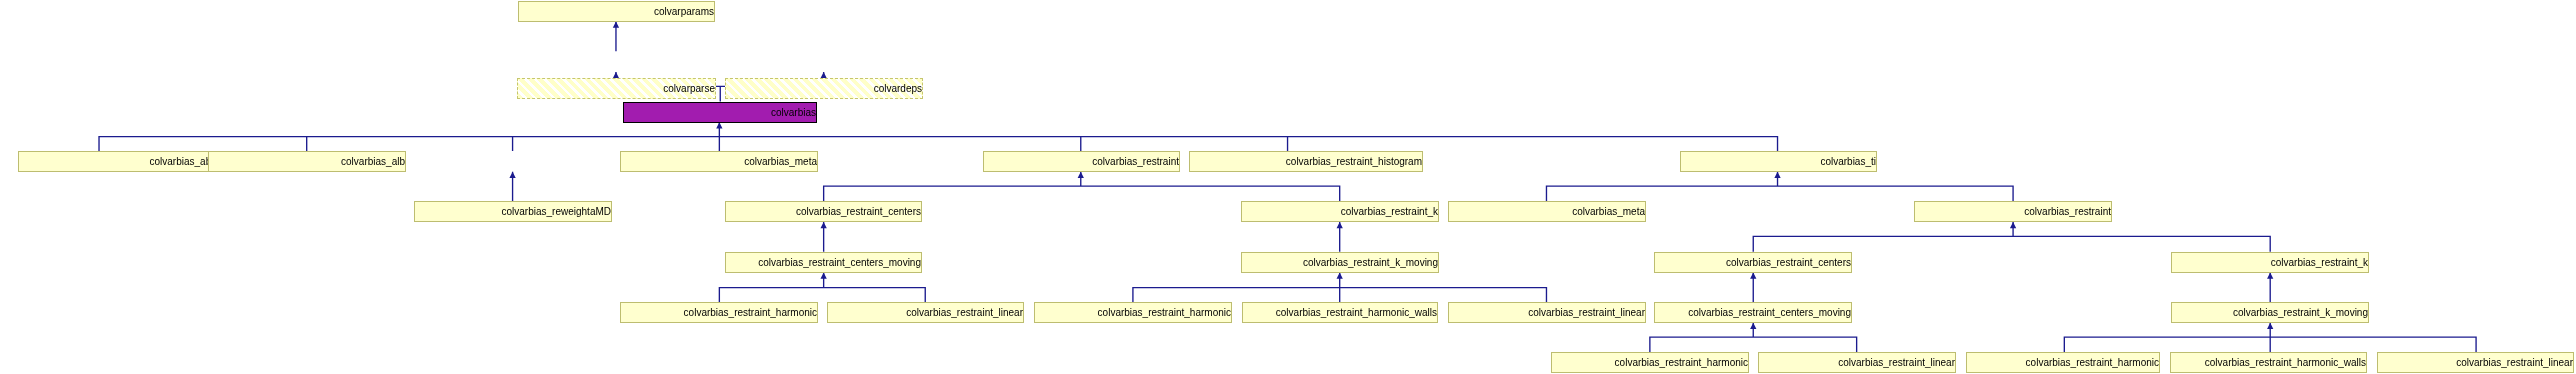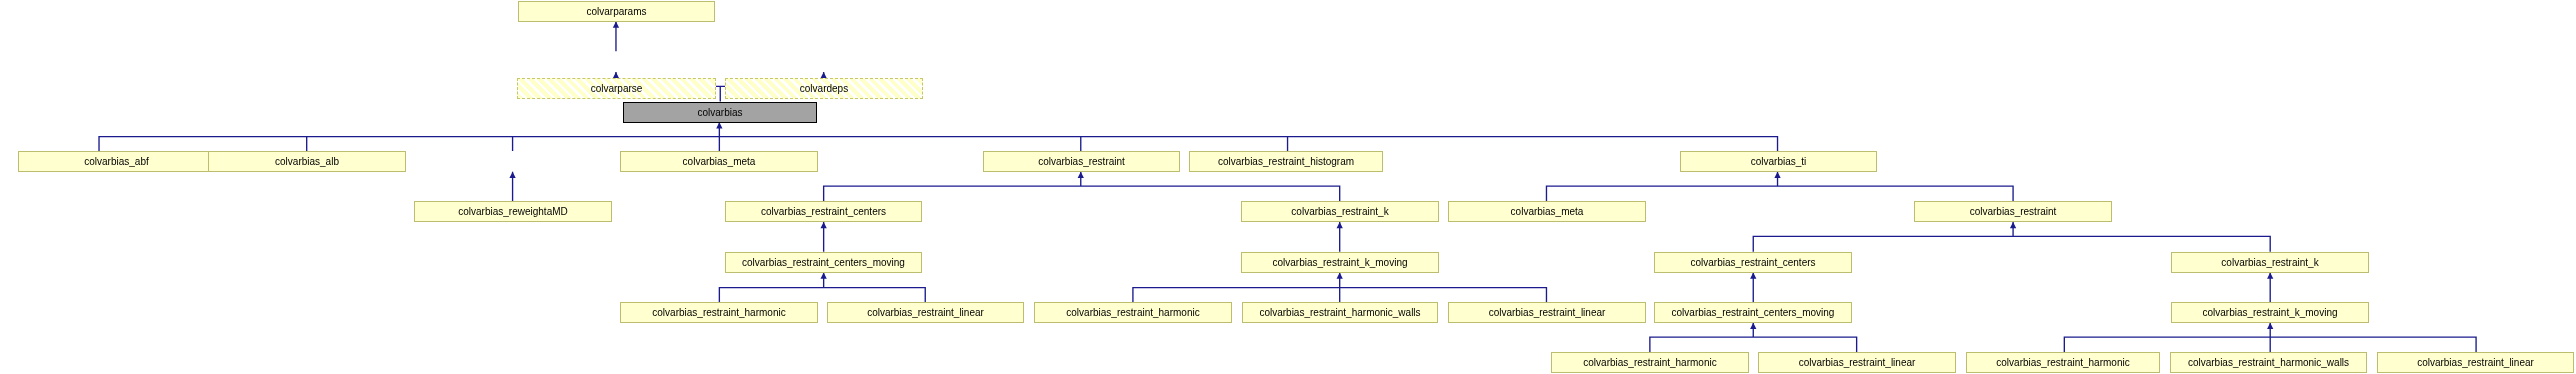--- a/index.html
+++ b/index.html
@@ -1,25 +1,25 @@
 <!DOCTYPE html>
 <html style="font-size:14.4px"><head>
 <meta charset="utf-8">
 <style>
   html,body{margin:0;padding:0;background:#ffffff;}
   .canvas{position:relative;width:2576px;height:374px;background:#ffffff;
           font-family:"Liberation Sans",sans-serif;overflow:hidden;}
   .edges{position:absolute;left:0;top:0;}
   .node{position:absolute;height:20.7px;box-sizing:border-box;
         background:#ffffcf;border:0.9px solid #bdbd70;
-        color:#000;font-size:10px;line-height:19px;text-align:center;
+        color:#000;font-size:10px;line-height:19px;text-align:right;
         white-space:nowrap;overflow:hidden;cursor:pointer;}
   .node.hatched{background:repeating-linear-gradient(45deg,#ffffc9 0 4px,#ffffff 4px 6.7px);
         border-style:dashed;border-color:#c6c66e;margin-top:27px;}
-  .node.focus{background:#a3a3a3;border:0.9px solid #000000;}
+  .node.focus{background:#a21caf;border:0.9px solid #000000;}
 </style>
 </head>
 <body>
 
 <div class="canvas">
 
   <svg class="edges" width="2576" height="374" viewBox="0 0 2865 416">
     <path fill="none" stroke="#1b1b8e" stroke-width="1.5" d="M685 24 L685 57
              M685 80 L685 96 L916 96 L916 80
              M801 96 L801 113
@@ -68,21 +68,21 @@
 
   <div class="node" style="left:518px;top:0.9px;width:197px">colvarparams</div>
   <div class="node hatched" style="left:517px;top:51px;width:199px">colvarparse</div>
   <div class="node hatched" style="left:725px;top:51px;width:198px">colvardeps</div>
   <div class="node focus" style="left:623px;top:102px;width:194px">colvarbias</div>
 
   <div class="node" style="left:18px;top:151px;width:197px">colvarbias_abf</div>
   <div class="node" style="left:208px;top:151px;width:198px">colvarbias_alb</div>
   <div class="node" style="left:620px;top:151px;width:198px">colvarbias_meta</div>
   <div class="node" style="left:983px;top:151px;width:197px">colvarbias_restraint</div>
-  <div class="node" style="left:1189px;top:151px;width:194px">colvarbias_restraint_histogram</div>
+  <div class="node" style="left:1189px;top:151px;width:234px">colvarbias_restraint_histogram</div>
   <div class="node" style="left:1680px;top:151px;width:197px">colvarbias_ti</div>
 
   <div class="node" style="left:414px;top:201px;width:198px">colvarbias_reweightaMD</div>
   <div class="node" style="left:725px;top:201px;width:197px">colvarbias_restraint_centers</div>
   <div class="node" style="left:1241px;top:201px;width:198px">colvarbias_restraint_k</div>
   <div class="node" style="left:1448px;top:201px;width:198px">colvarbias_meta</div>
   <div class="node" style="left:1914px;top:201px;width:198px">colvarbias_restraint</div>
 
   <div class="node" style="left:725px;top:252px;width:197px">colvarbias_restraint_centers_moving</div>
   <div class="node" style="left:1241px;top:252px;width:198px">colvarbias_restraint_k_moving</div>

